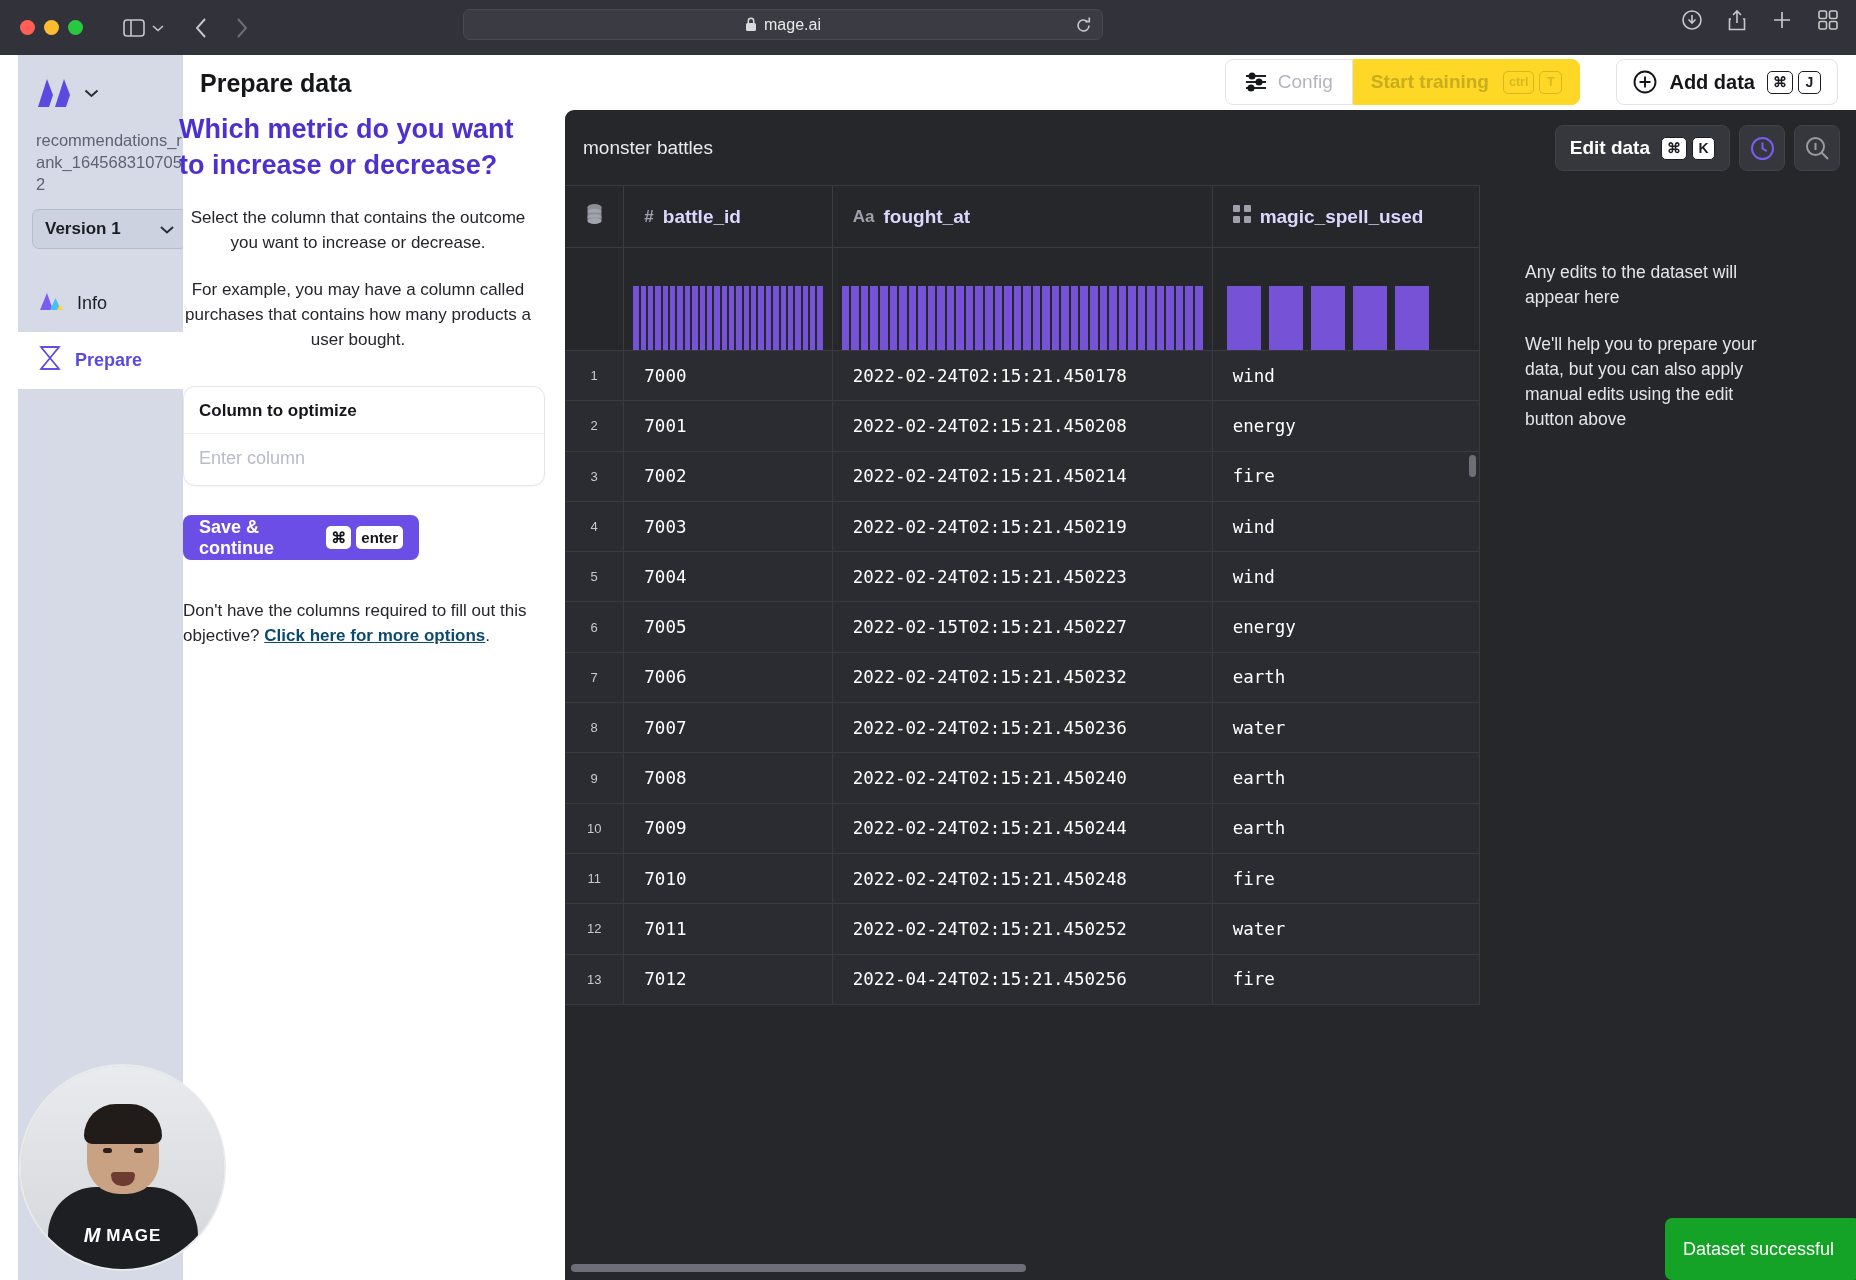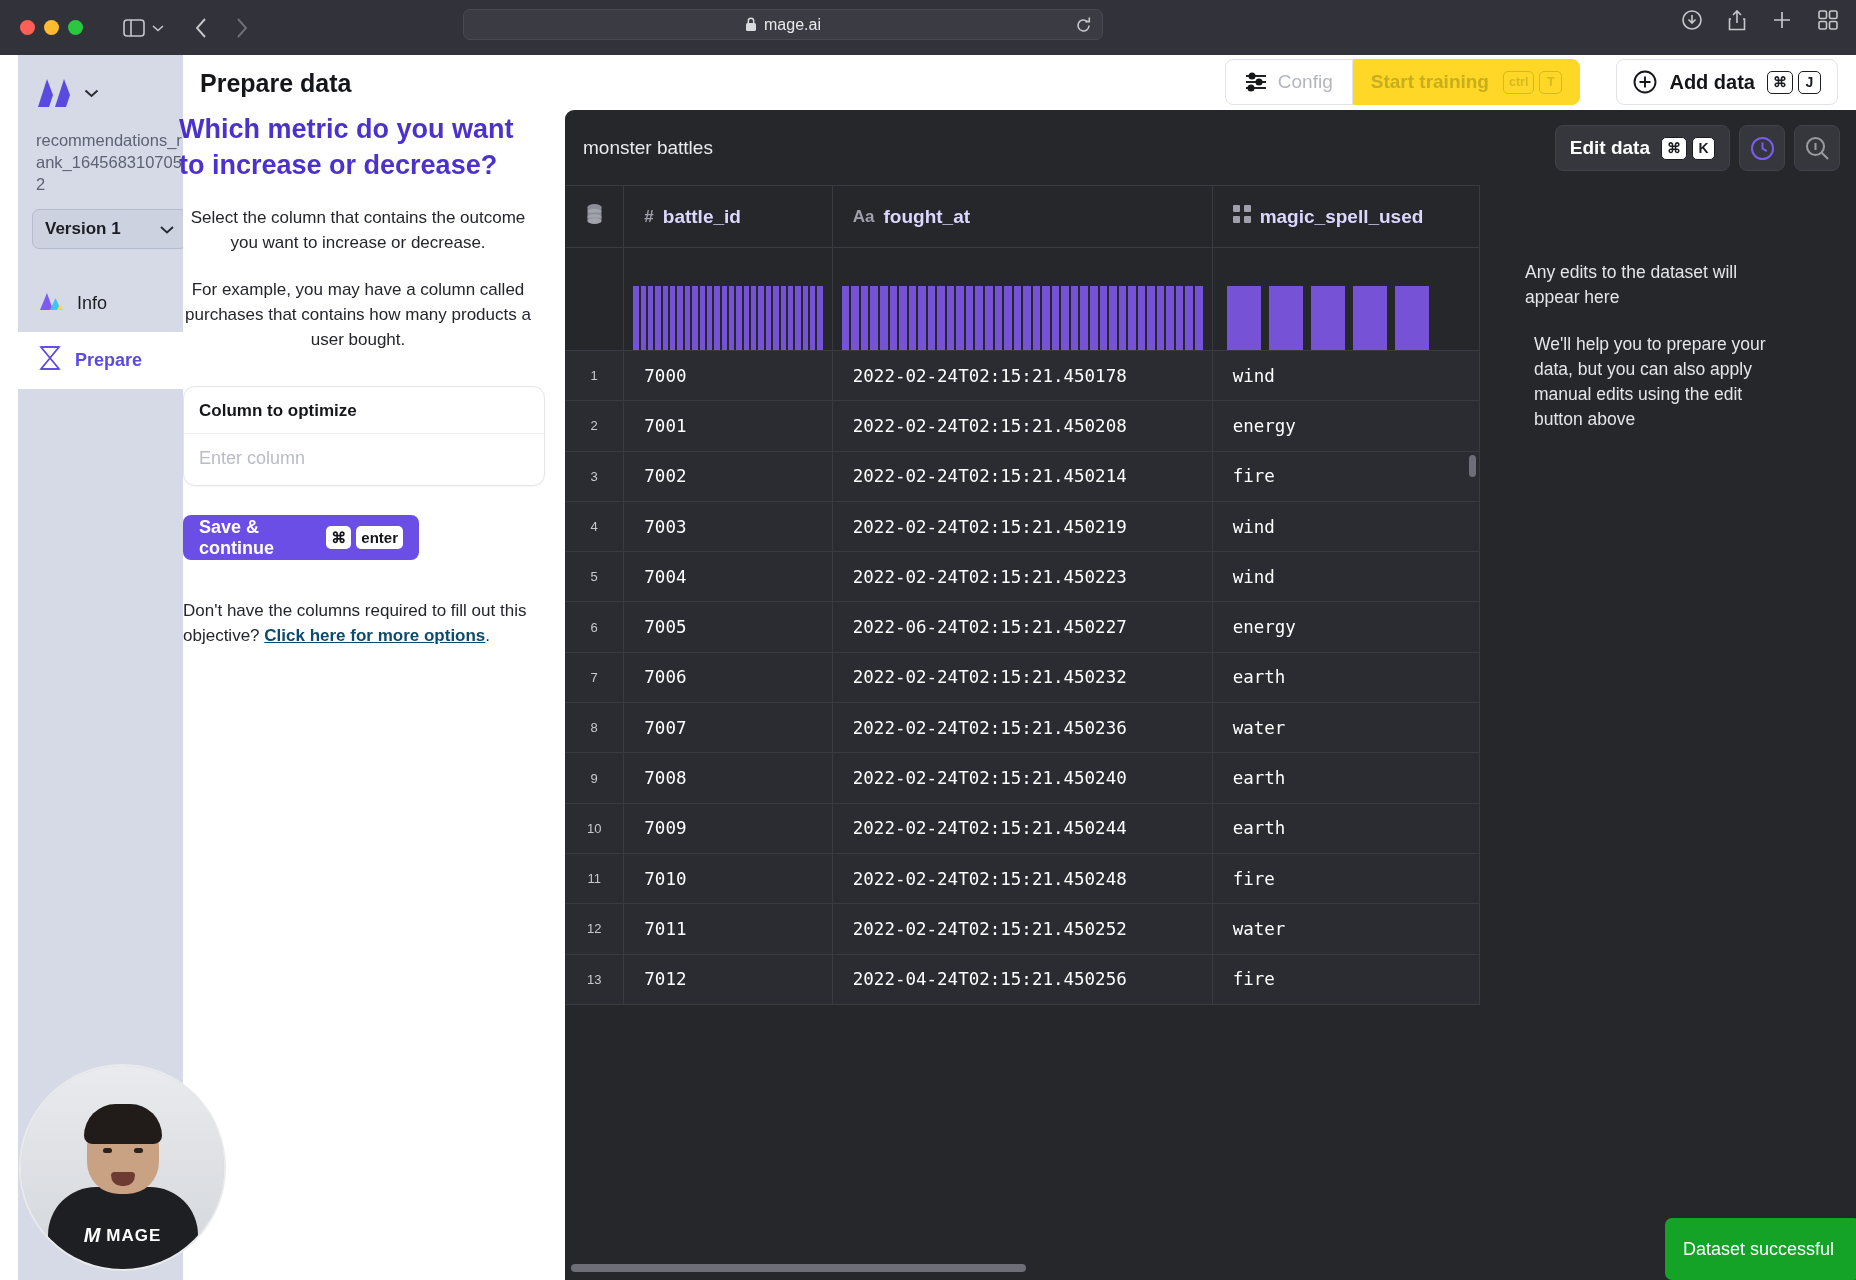--- a/index.html
+++ b/index.html
@@ -257,21 +257,21 @@
     font-family: "Liberation Sans", sans-serif;
     font-size: 13px; color: #c7c9d0;
   }
 
   
   .notes {
     position: absolute; left: 960px; top: 150px;
     width: 250px;
     font-size: 17.5px; line-height: 25px; color: #e4e5e9;
   }
-  .notes p + p { margin-top: 22px; margin-left: 9px; }
+  .notes p + p { margin-top: 22px; }
 
   
   .vscroll {
     position: absolute; left: 904px; top: 270px;
     width: 7px; height: 22px; background: #6d6e77; border-radius: 4px;
   }
   .hscroll {
     position: absolute; left: 6px; bottom: 8px;
     width: 455px; height: 8px; background: #6d6e77; border-radius: 4px;
   }
@@ -685,21 +685,21 @@
               </tr>
               <tr class="data-row">
                 <td class="idx">5</td>
                 <td>7004</td>
                 <td>2022-02-24T02:15:21.450223</td>
                 <td>wind</td>
               </tr>
               <tr class="data-row">
                 <td class="idx">6</td>
                 <td>7005</td>
-                <td>2022-06-24T02:15:21.450227</td>
+                <td>2022-02-15T02:15:21.450227</td>
                 <td>energy</td>
               </tr>
               <tr class="data-row">
                 <td class="idx">7</td>
                 <td>7006</td>
                 <td>2022-02-24T02:15:21.450232</td>
                 <td>earth</td>
               </tr>
               <tr class="data-row">
                 <td class="idx">8</td>

